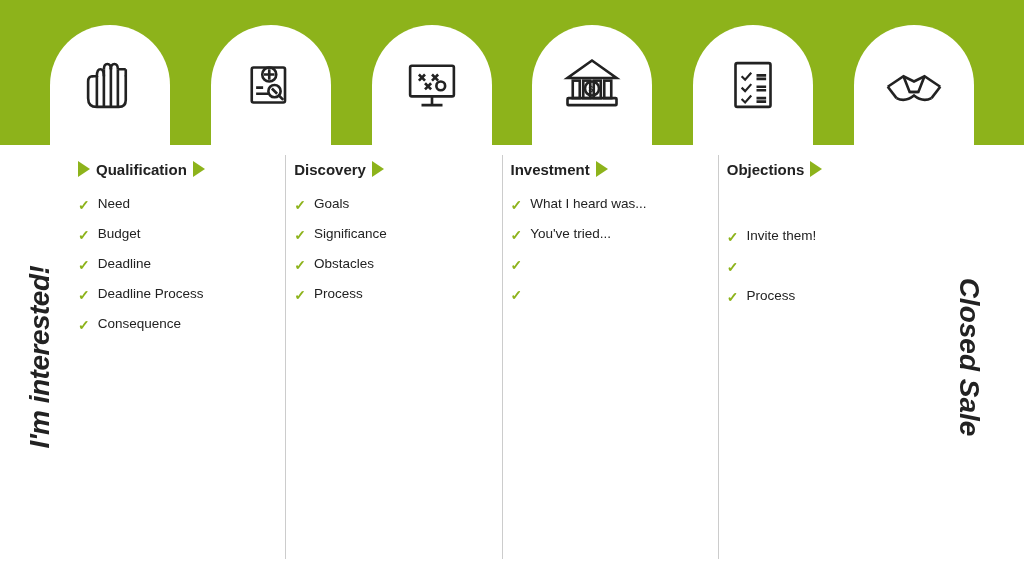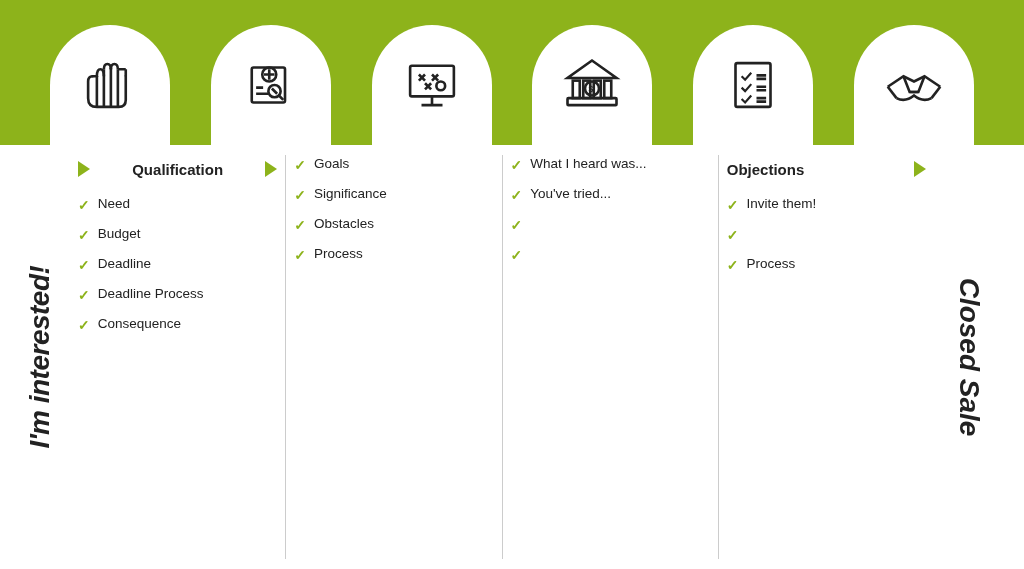--- a/index.html
+++ b/index.html
@@ -108,29 +108,29 @@
       flex: 1;
       display: flex;
       flex-direction: column;
       padding: 0 8px;
       border-right: 1px solid #ccc;
       position: relative;
     }
 
     .column:last-child {
       border-right: none;
+      gap: 32px;
     }
 
     .column-header {
       display: flex;
       align-items: center;
       gap: 6px;
       margin-bottom: 12px;
       min-height: 28px;
-      justify-content: space-between;
     }
 
     .column-title {
       font-size: 15px;
       font-weight: 800;
       color: #222;
     }
 
     .column-items {
       display: flex;
@@ -326,20 +326,24 @@
             <span>Deadline Process</span>
           </div>
           <div class="column-item">
             <span class="checkmark">✓</span>
             <span>Consequence</span>
           </div>
         </div>
       </div>
 
       <div class="column">
+        <div class="column-header">
+          <span class="column-title">Discovery</span>
+          <span class="arrow-right"></span>
+        </div>
         <div class="column-items">
           <div class="column-item">
             <span class="checkmark">✓</span>
             <span>Goals</span>
           </div>
           <div class="column-item">
             <span class="checkmark">✓</span>
             <span>Significance</span>
           </div>
           <div class="column-item">
@@ -347,20 +351,24 @@
             <span>Obstacles</span>
           </div>
           <div class="column-item">
             <span class="checkmark">✓</span>
             <span>Process</span>
           </div>
         </div>
       </div>
 
       <div class="column">
+        <div class="column-header">
+          <span class="column-title">Investment</span>
+          <span class="arrow-right"></span>
+        </div>
         <div class="column-items">
           <div class="column-item">
             <span class="checkmark">✓</span>
             <span>What I heard was...</span>
           </div>
           <div class="column-item">
             <span class="checkmark">✓</span>
             <span>You've tried...</span>
           </div>
           <div class="column-item">

